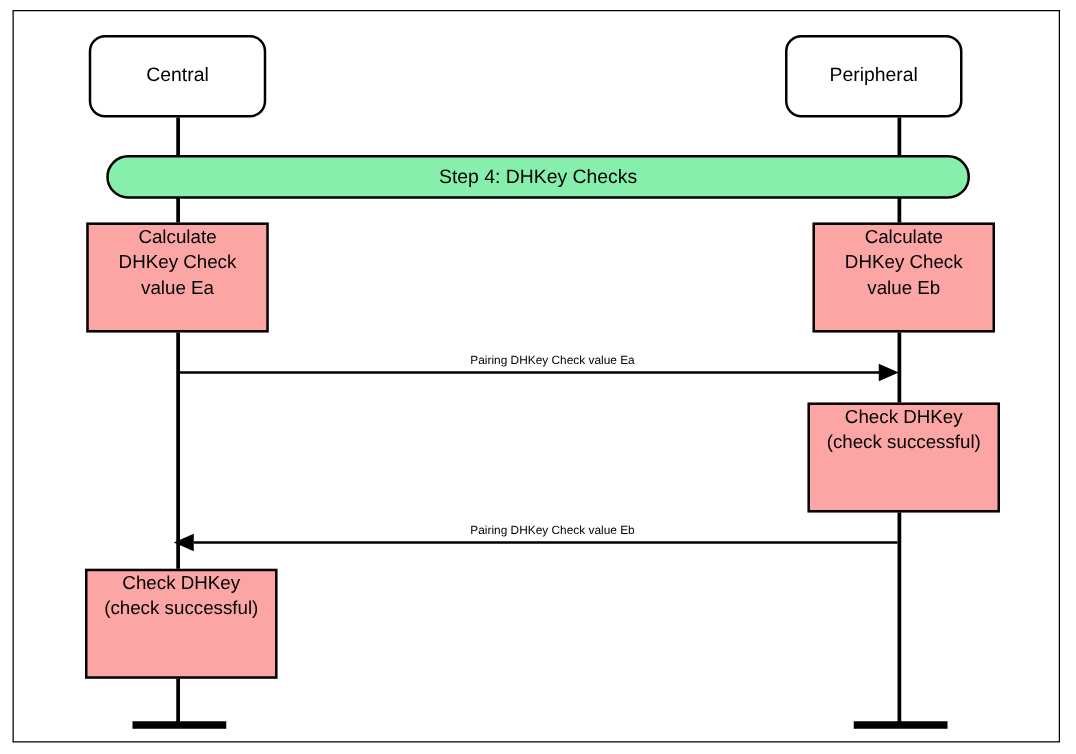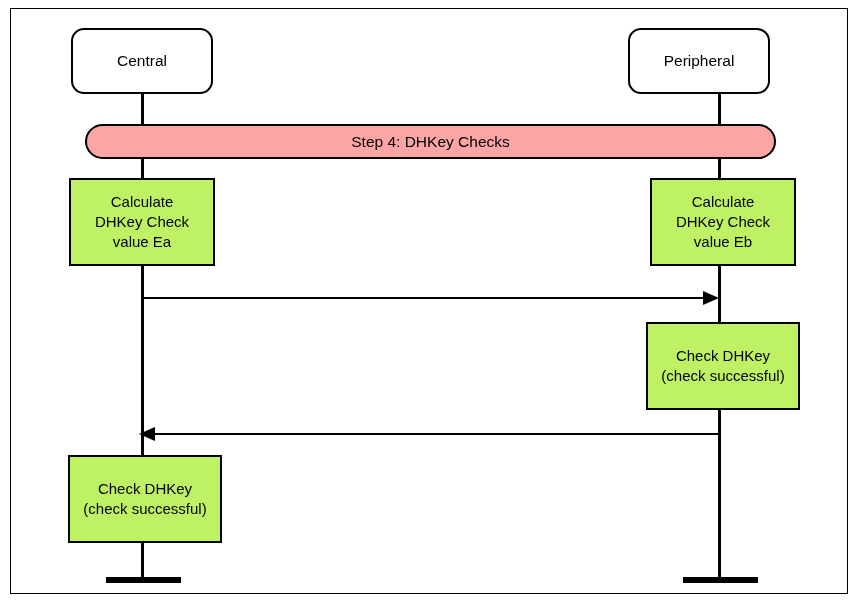--- a/index.html
+++ b/index.html
@@ -54,44 +54,43 @@
   .actor-label {
     font-size: 15.5px;
     color: #000000;
     line-height: 1.2;
     white-space: nowrap;
   }
 
   
   .step-banner {
     position: absolute;
-    background: #fca5a5;
+    background: #86efac;
     border: 2.6px solid #000000;
     border-radius: 18px;
     box-sizing: border-box;
     display: flex;
     align-items: center;
     justify-content: center;
   }
   .step-banner-label {
     font-size: 15.5px;
     color: #000000;
     white-space: nowrap;
   }
 
   
   .action-box {
     position: absolute;
-    background: #bef264;
+    background: #fca5a5;
     border: 2.6px solid #000000;
     box-sizing: border-box;
     display: flex;
     flex-direction: column;
     align-items: center;
-    justify-content: center;
   }
   .action-line {
     font-size: 15px;
     color: #000000;
     line-height: 1.35;
     white-space: nowrap;
   }
 
   
   .msg-line {
@@ -149,28 +148,30 @@
       <span class="action-line">DHKey Check</span>
       <span class="action-line">value Ea</span>
     </div>
 
     <div class="action-box" style="left:639px; top:169px; width:146px; height:88px;">
       <span class="action-line">Calculate</span>
       <span class="action-line">DHKey Check</span>
       <span class="action-line">value Eb</span>
     </div>
 
+    <div class="msg-label" style="left:281px; top:274px; width:300px;">Pairing DHKey Check value Ea</div>
     <div class="msg-line" style="left:131px; top:288px; width:563px;"></div>
     <div class="arrowhead right" style="left:692px; top:282px;"></div>
 
     <div class="action-box" style="left:635px; top:313px; width:154px; height:88px;">
       <span class="action-line">Check DHKey</span>
       <span class="action-line">(check successful)</span>
     </div>
 
+    <div class="msg-label" style="left:281px; top:410px; width:300px;">Pairing DHKey Check value Eb</div>
     <div class="msg-line" style="left:144px; top:424px; width:563px;"></div>
     <div class="arrowhead left" style="left:128px; top:418px;"></div>
 
     <div class="action-box" style="left:57px; top:446px; width:154px; height:88px;">
       <span class="action-line">Check DHKey</span>
       <span class="action-line">(check successful)</span>
     </div>
 
   </div>
 </div>

